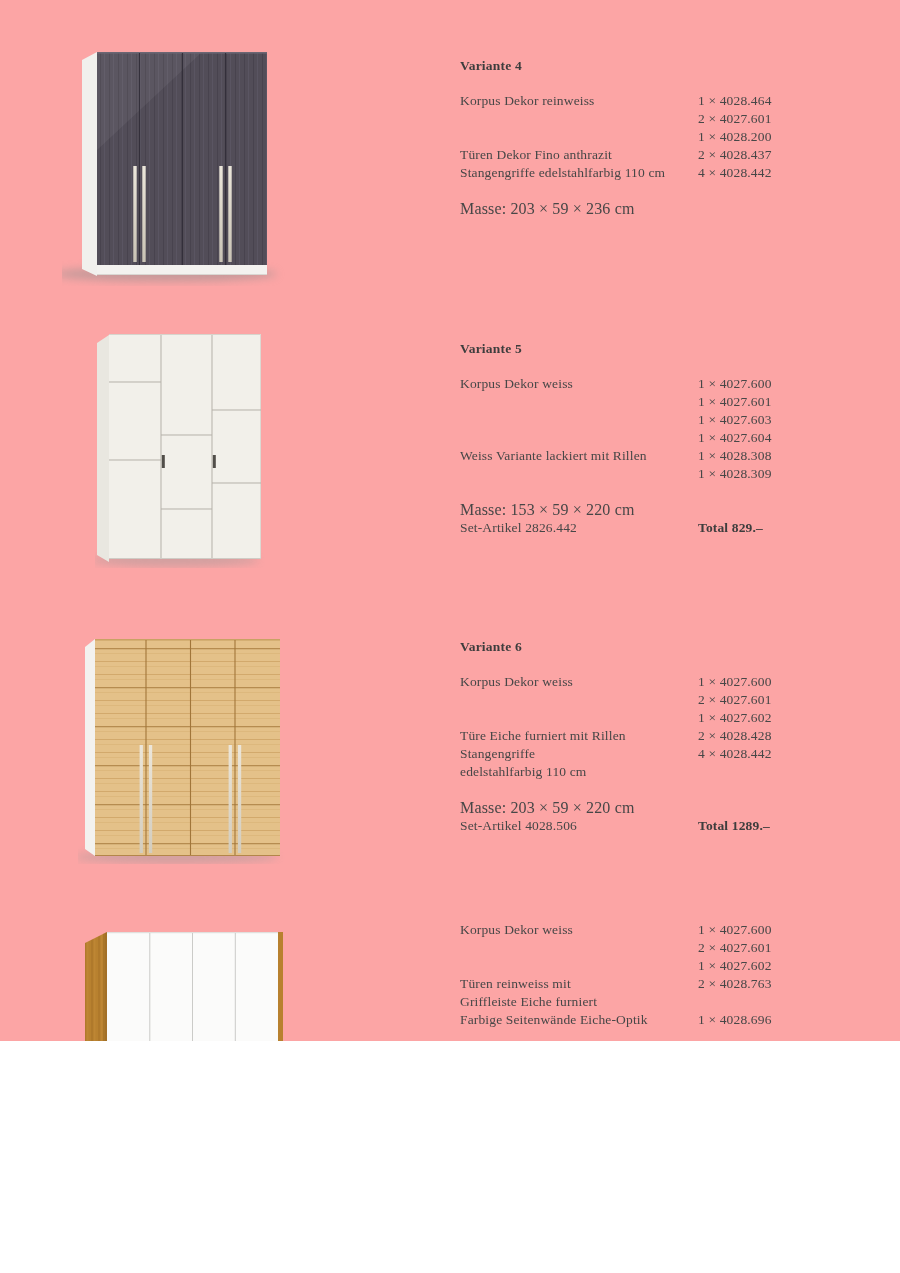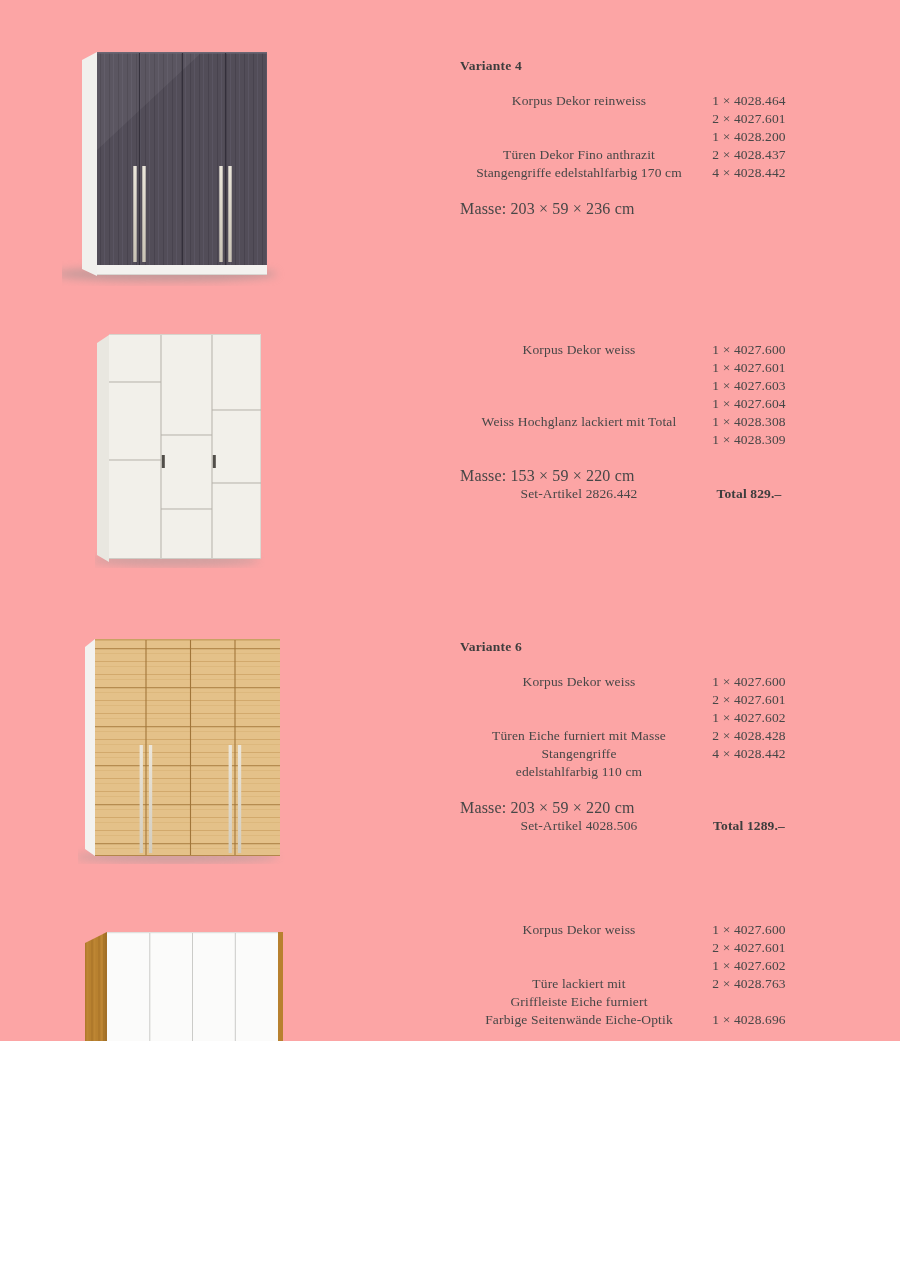--- a/index.html
+++ b/index.html
@@ -10,21 +10,21 @@
     color:var(--text, #474747);
   }
   .img-wrap { position:absolute; }
   .variant { position:absolute; left:460px; width:340px; }
   .v-title {
     margin:0 0 18px 0; font-size:13.5px; line-height:16px;
     font-weight:bold; color:var(--heading, #3d3d3d); letter-spacing:0.2px;
   }
   .spec-row {
     display:grid; grid-template-columns:238px 1fr;
-    font-size:13.5px; line-height:18px; letter-spacing:0.15px;text-align:center;
+    font-size:13.5px; line-height:18px; letter-spacing:0.15px;
   }
   .spec-row .lbl { white-space:nowrap; }
   .masse { margin-top:18px; font-size:16px; line-height:18px; letter-spacing:0.15px; }
   .total { font-weight:bold; color:var(--heading, #3d3d3d); }
   .page-number {
     position:absolute; left:66px; top:1198px;
     font-size:23px; font-weight:bold; color:var(--heading, #3d3d3d);
   }
   .brand {
     position:absolute; right:74px; top:1203px;
@@ -178,45 +178,46 @@
     </div>
     <div class="spec-row">
       <span class="lbl"></span>
       <span class="qty">1 × 4028.200</span>
     </div>
     <div class="spec-row">
       <span class="lbl">Türen Dekor Fino anthrazit</span>
       <span class="qty">2 × 4028.437</span>
     </div>
     <div class="spec-row">
-      <span class="lbl">Stangengriffe edelstahlfarbig 170 cm</span>
+      <span class="lbl">Stangengriffe edelstahlfarbig 110 cm</span>
       <span class="qty">4 × 4028.442</span>
     </div>
     <div class="masse">Masse: 203 × 59 × 236 cm</div>
   </section>
 
   <section class="variant" style="top:341px;">
+    <h2 class="v-title">Variante 5</h2>
     <div class="spec-row">
       <span class="lbl">Korpus Dekor weiss</span>
       <span class="qty">1 × 4027.600</span>
     </div>
     <div class="spec-row">
       <span class="lbl"></span>
       <span class="qty">1 × 4027.601</span>
     </div>
     <div class="spec-row">
       <span class="lbl"></span>
       <span class="qty">1 × 4027.603</span>
     </div>
     <div class="spec-row">
       <span class="lbl"></span>
       <span class="qty">1 × 4027.604</span>
     </div>
     <div class="spec-row">
-      <span class="lbl">Weiss Hochglanz lackiert mit Total</span>
+      <span class="lbl">Weiss Variante lackiert mit Rillen</span>
       <span class="qty">1 × 4028.308</span>
     </div>
     <div class="spec-row">
       <span class="lbl"></span>
       <span class="qty">1 × 4028.309</span>
     </div>
     <div class="masse">Masse: 153 × 59 × 220 cm</div>
     <div class="spec-row">
       <span class="lbl">Set-Artikel 2826.442</span>
       <span class="total">Total 829.–</span>
@@ -231,21 +232,21 @@
     </div>
     <div class="spec-row">
       <span class="lbl"></span>
       <span class="qty">2 × 4027.601</span>
     </div>
     <div class="spec-row">
       <span class="lbl"></span>
       <span class="qty">1 × 4027.602</span>
     </div>
     <div class="spec-row">
-      <span class="lbl">Türen Eiche furniert mit Masse</span>
+      <span class="lbl">Türe Eiche furniert mit Rillen</span>
       <span class="qty">2 × 4028.428</span>
     </div>
     <div class="spec-row">
       <span class="lbl">Stangengriffe</span>
       <span class="qty">4 × 4028.442</span>
     </div>
     <div class="spec-row">
       <span class="lbl">edelstahlfarbig 110 cm</span>
       <span class="qty"></span>
     </div>
@@ -263,21 +264,21 @@
     </div>
     <div class="spec-row">
       <span class="lbl"></span>
       <span class="qty">2 × 4027.601</span>
     </div>
     <div class="spec-row">
       <span class="lbl"></span>
       <span class="qty">1 × 4027.602</span>
     </div>
     <div class="spec-row">
-      <span class="lbl">Türe lackiert mit</span>
+      <span class="lbl">Türen reinweiss mit</span>
       <span class="qty">2 × 4028.763</span>
     </div>
     <div class="spec-row">
       <span class="lbl">Griffleiste Eiche furniert</span>
       <span class="qty"></span>
     </div>
     <div class="spec-row">
       <span class="lbl">Farbige Seitenwände Eiche-Optik</span>
       <span class="qty">1 × 4028.696</span>
     </div>

